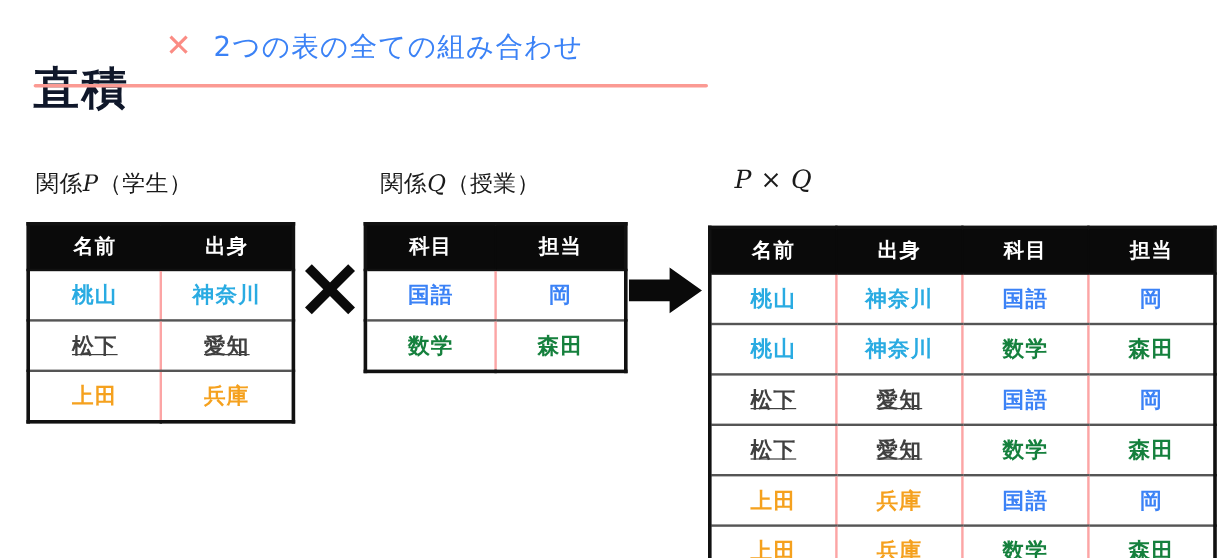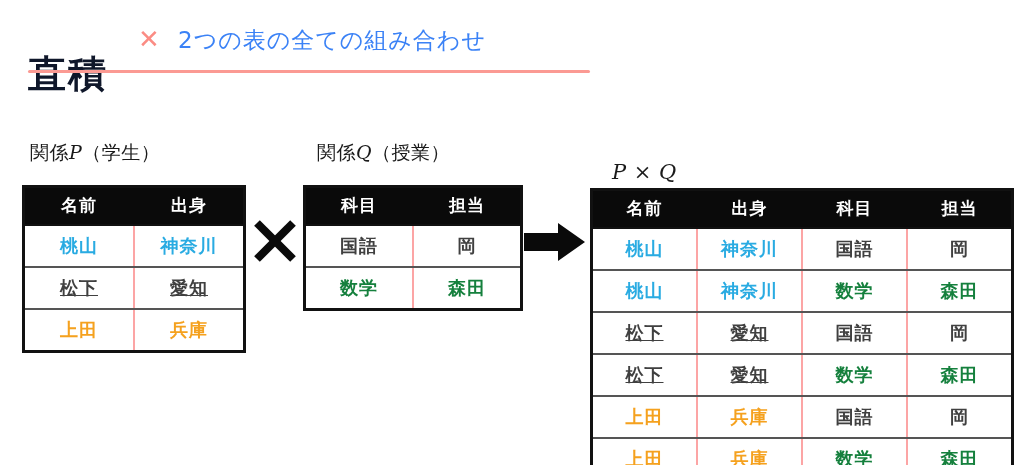--- a/index.html
+++ b/index.html
@@ -109,27 +109,27 @@
     background: #ffffff;
     letter-spacing: 1px;
   }
   .rel-table td:last-child { border-right: none; }
   .rel-table tr:last-child td { border-bottom: none; }
 
   
   .ink-cyan   { color: #29abe2; }
   .ink-green  { color: #404040; text-decoration: underline; }
   .ink-orange { color: #f5a11e; }
-  .ink-red    { color: #404040; }
+  .ink-red    { color: #3b82f6; }
   .ink-blue   { color: #15803d; }
 
   
   #caption-p { left: 30px;  top: 140px; }
   #caption-q { left: 317px; top: 140px; }
-  #caption-r { left: 612px; top: 138px; font-family:"DejaVu Serif", serif; font-style: italic; font-size: 21px; margin-top: 22px; }
+  #caption-r { left: 612px; top: 138px; font-family:"DejaVu Serif", serif; font-style: italic; font-size: 21px; }
 
   #table-p { left: 22px;  top: 185px; width: 216px; }
   #table-p th, #table-p td { width: 108px; }
   #table-p td { height: 31px; }
   #table-p th { height: 27px; }
 
   #table-q { left: 303px; top: 185px; width: 212px; }
   #table-q th, #table-q td { width: 106px; }
   #table-q td { height: 31px; }
   #table-q th { height: 27px; }

